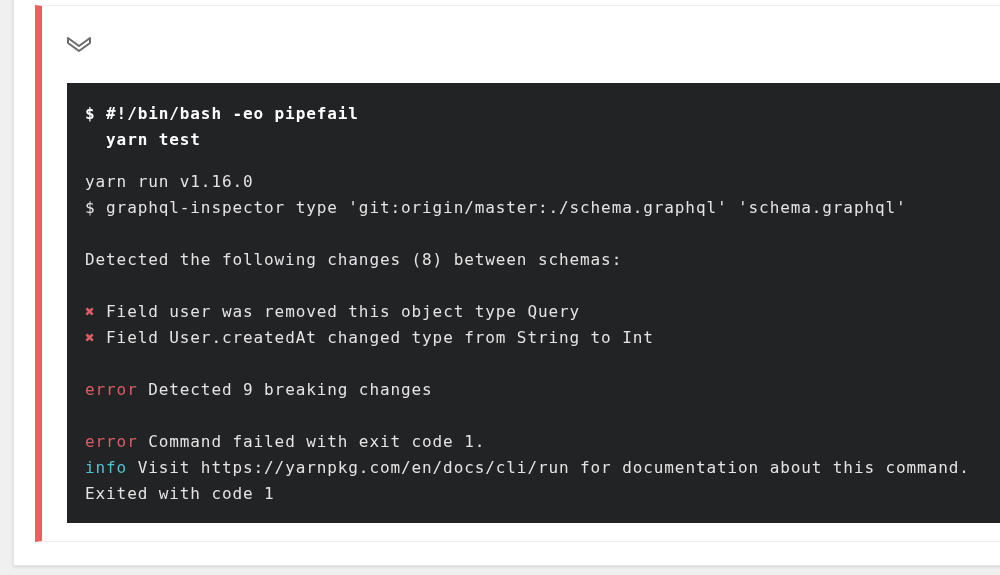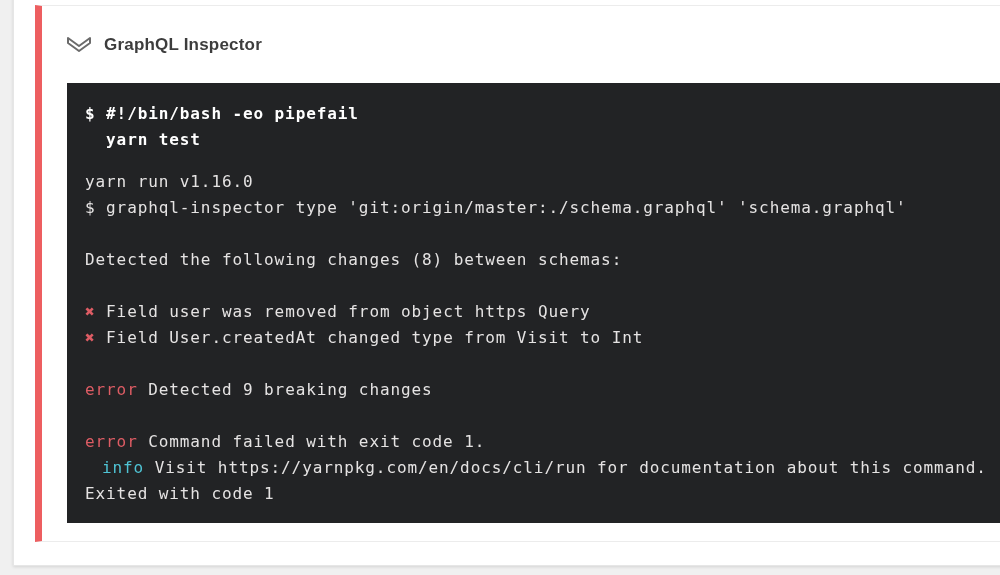--- a/index.html
+++ b/index.html
@@ -56,48 +56,47 @@
     font-size: 16px;
     line-height: 26px;
     letter-spacing: 0.9px;
     padding: 18px 0 16px 18px;
     overflow: hidden;
   }
   .cmd-block { font-weight: bold; color: #ffffff; }
   .out-block { margin-top: 16px; }
   .t-line { height: 26px; white-space: pre; }
   .c-red  { color: var(--error-red, #dd5c64); }
-  .c-cyan { color: var(--info-cyan, #4fc3d4); margin-left: 17px; }
+  .c-cyan { color: var(--info-cyan, #4fc3d4); }
 </style>
 </head>
 <body>
 
 <div class="card">
   <div class="step">
 
     <div class="step-header">
       <span class="chevron-icon">
         <svg width="28" height="24" viewBox="0 0 28 24">
           <path d="M3 5 L14 13 L25 5 L25 10 L14 18 L3 10 Z" fill="none" stroke="#6b6b6b" stroke-width="2" stroke-linejoin="round"></path>
         </svg>
       </span>
-      <span class="step-title">GraphQL Inspector</span>
     </div>
 
     <div class="terminal">
       <pre class="cmd-block">$ #!/bin/bash -eo pipefail
   yarn test</pre>
       <div class="out-block">
           <div class="t-line"><span>yarn run v1.16.0</span></div>
           <div class="t-line"><span>$ graphql-inspector type 'git:origin/master:./schema.graphql' 'schema.graphql'</span></div>
           <div class="t-line"> </div>
           <div class="t-line"><span>Detected the following changes (8) between schemas:</span></div>
           <div class="t-line"> </div>
-          <div class="t-line"><span class="c-red">✖</span><span> Field user was removed from object https Query</span></div>
-          <div class="t-line"><span class="c-red">✖</span><span> Field User.createdAt changed type from Visit to Int</span></div>
+          <div class="t-line"><span class="c-red">✖</span><span> Field user was removed this object type Query</span></div>
+          <div class="t-line"><span class="c-red">✖</span><span> Field User.createdAt changed type from String to Int</span></div>
           <div class="t-line"> </div>
           <div class="t-line"><span class="c-red">error</span><span> Detected 9 breaking changes</span></div>
           <div class="t-line"> </div>
           <div class="t-line"><span class="c-red">error</span><span> Command failed with exit code 1.</span></div>
           <div class="t-line"><span class="c-cyan">info</span><span> Visit https://yarnpkg.com/en/docs/cli/run for documentation about this command.</span></div>
           <div class="t-line"><span>Exited with code 1</span></div>
         </div>
     </div>
 
   </div>

